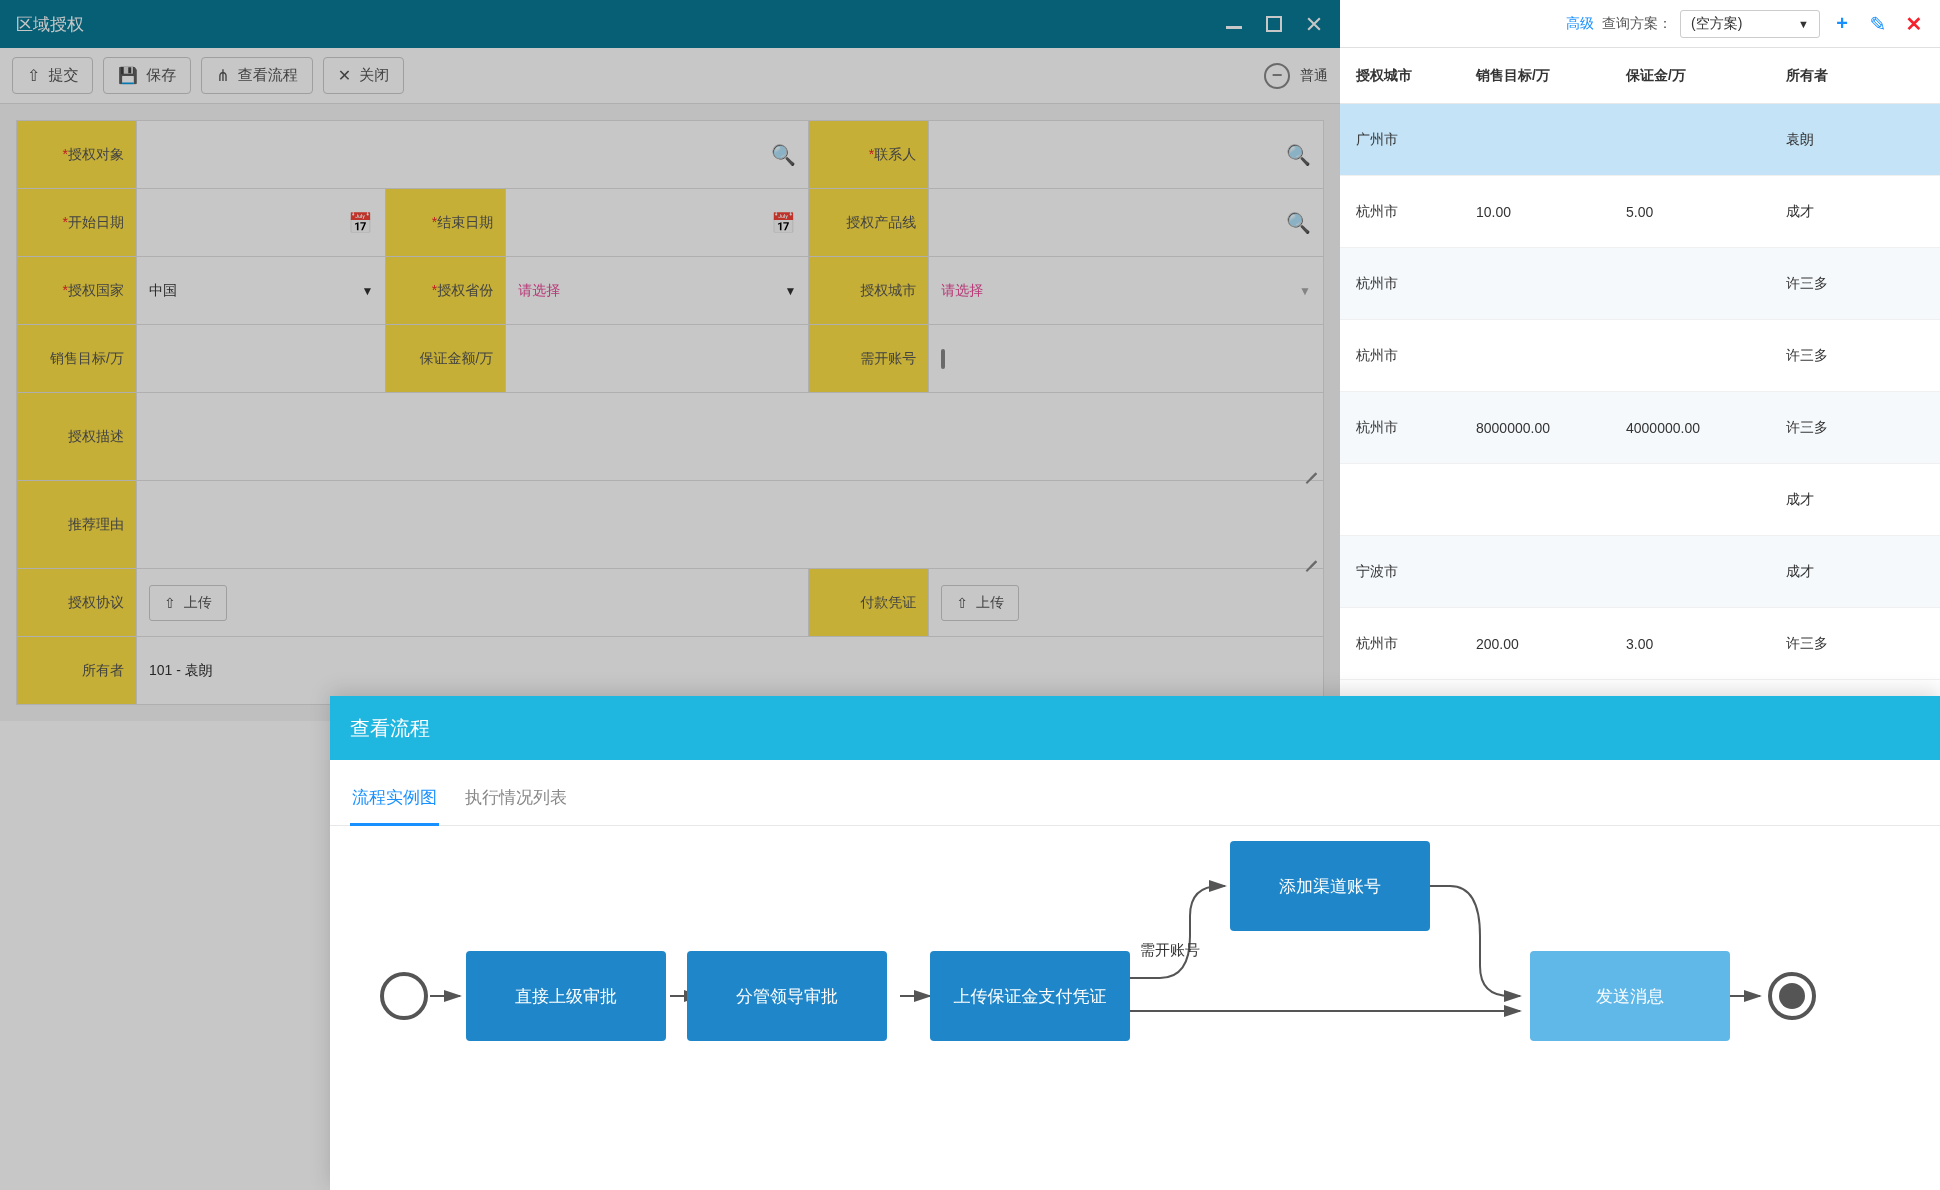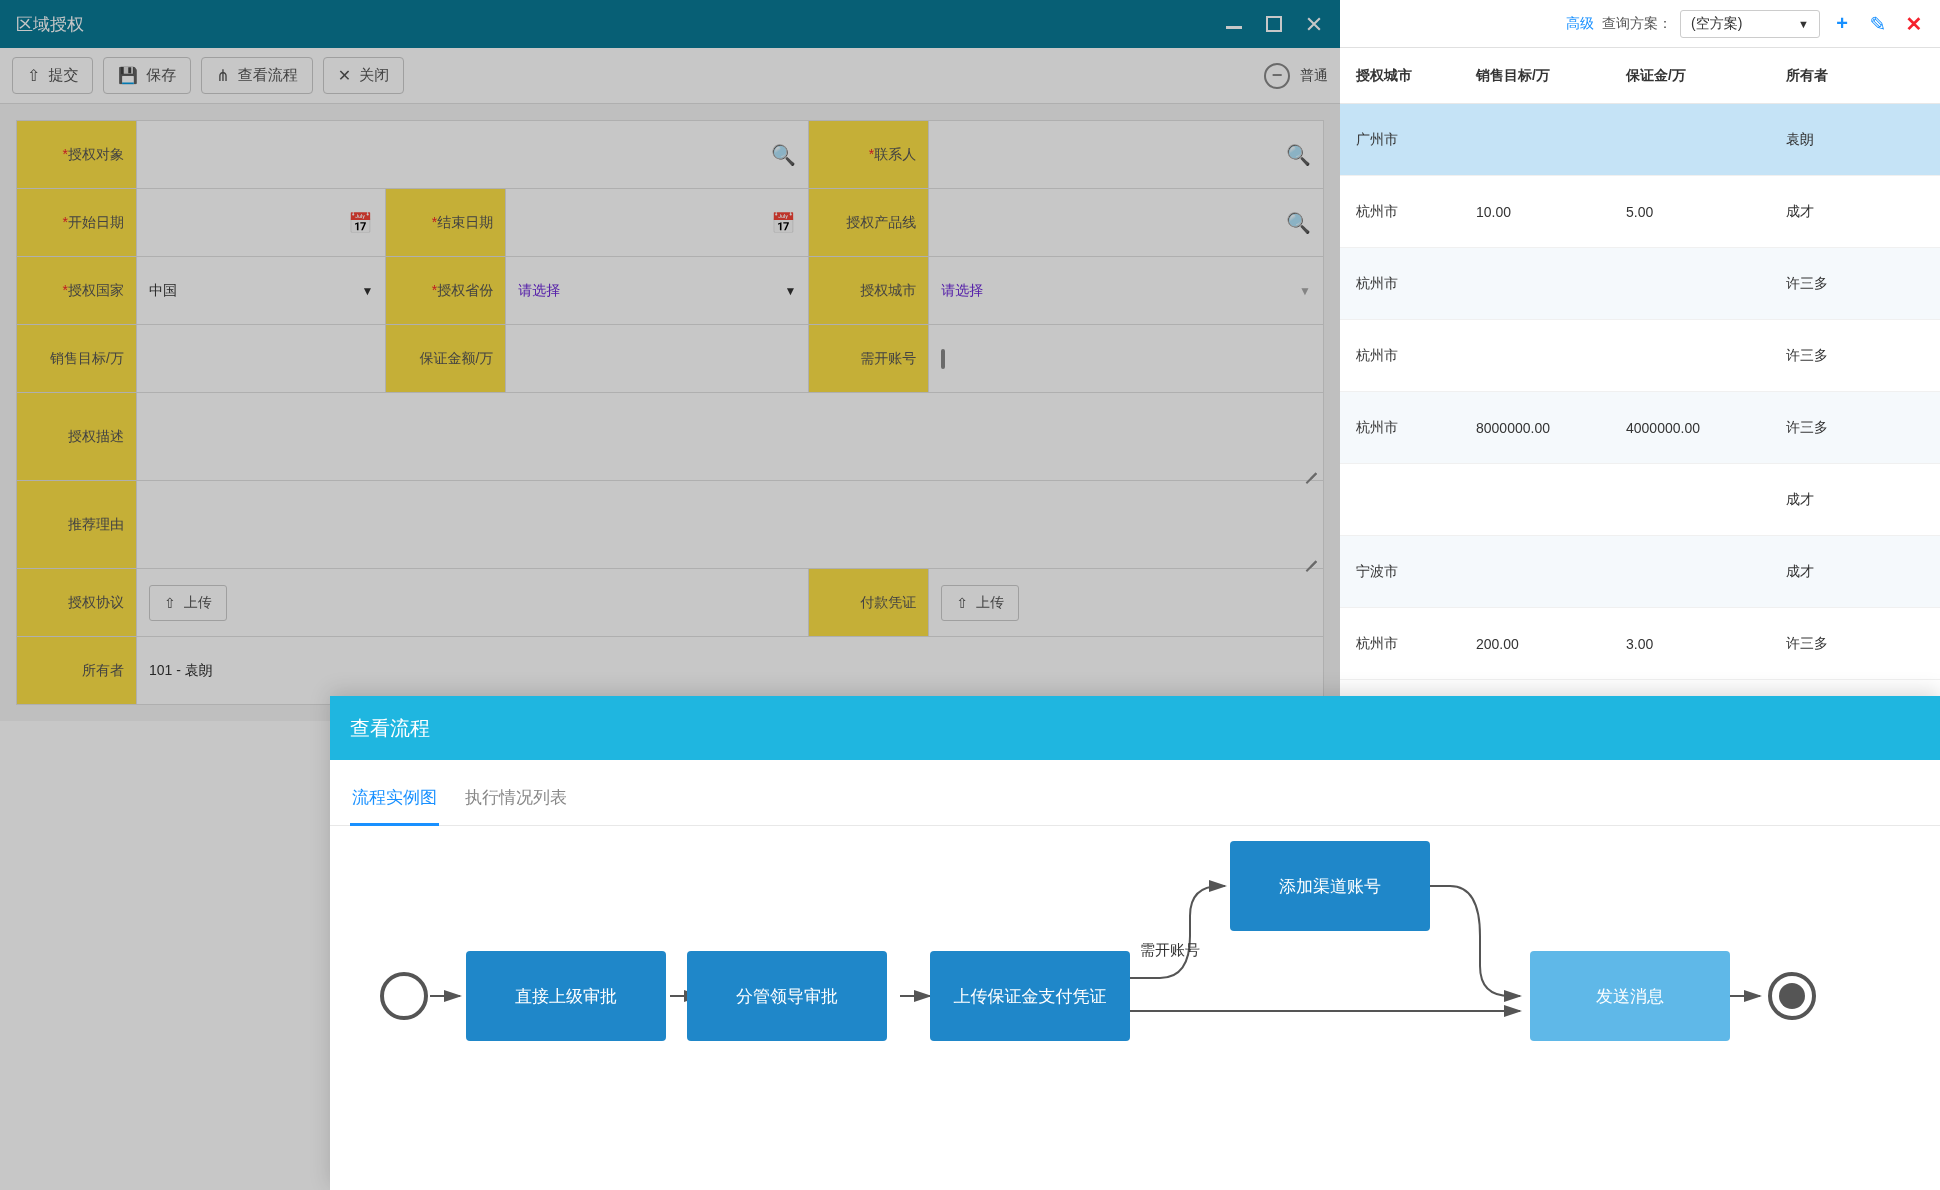--- a/index.html
+++ b/index.html
@@ -42,21 +42,21 @@
 .circ-icon { width: 26px; height: 26px; border: 2px solid #888; border-radius: 50%; display: inline-flex; align-items: center; justify-content: center; font-size: 18px; font-weight: bold; color: #888; }
 
 .form-wrap { padding: 16px; }
 .form-table { width: 100%; border-collapse: collapse; background: #fff; }
 .form-table td { border: 1px solid #e0e0e0; padding: 0; height: 68px; vertical-align: middle; }
 .form-table td.lbl { width: 120px; text-align: right; padding-right: 12px; color: #555; background: #fde047; }
 .form-table td.lbl .req { color: #f5222d; }
 .form-table td.val { padding: 0 12px; position: relative; }
 .val-inner { display: flex; align-items: center; width: 100%; }
 .val-text { flex: 1; color: #333; }
-.placeholder { color: #6d28d9; }
+.placeholder { color: #ec4899; }
 .fld-icon { color: #1890ff; font-size: 20px; cursor: pointer; }
 .fld-icon.gray { color: #888; }
 .caret-down { color: #333; font-size: 12px; }
 .checkbox { width: 22px; height: 22px; border: 2px solid #888; border-radius: 3px; }
 .upload-btn { display: inline-flex; align-items: center; gap: 8px; border: 1px solid #ccc; border-radius: 3px; padding: 8px 14px; cursor: pointer; color: #555; }
 .resize-handle { position: absolute; right: 6px; bottom: 6px; width: 14px; height: 14px; }
 .resize-handle::before, .resize-handle::after { content: ''; position: absolute; right: 0; bottom: 0; border-bottom: 2px solid #888; transform: rotate(-45deg); transform-origin: right bottom; }
 .resize-handle::before { width: 14px; }
 .resize-handle::after { width: 8px; bottom: 0; right: 0; }
 

